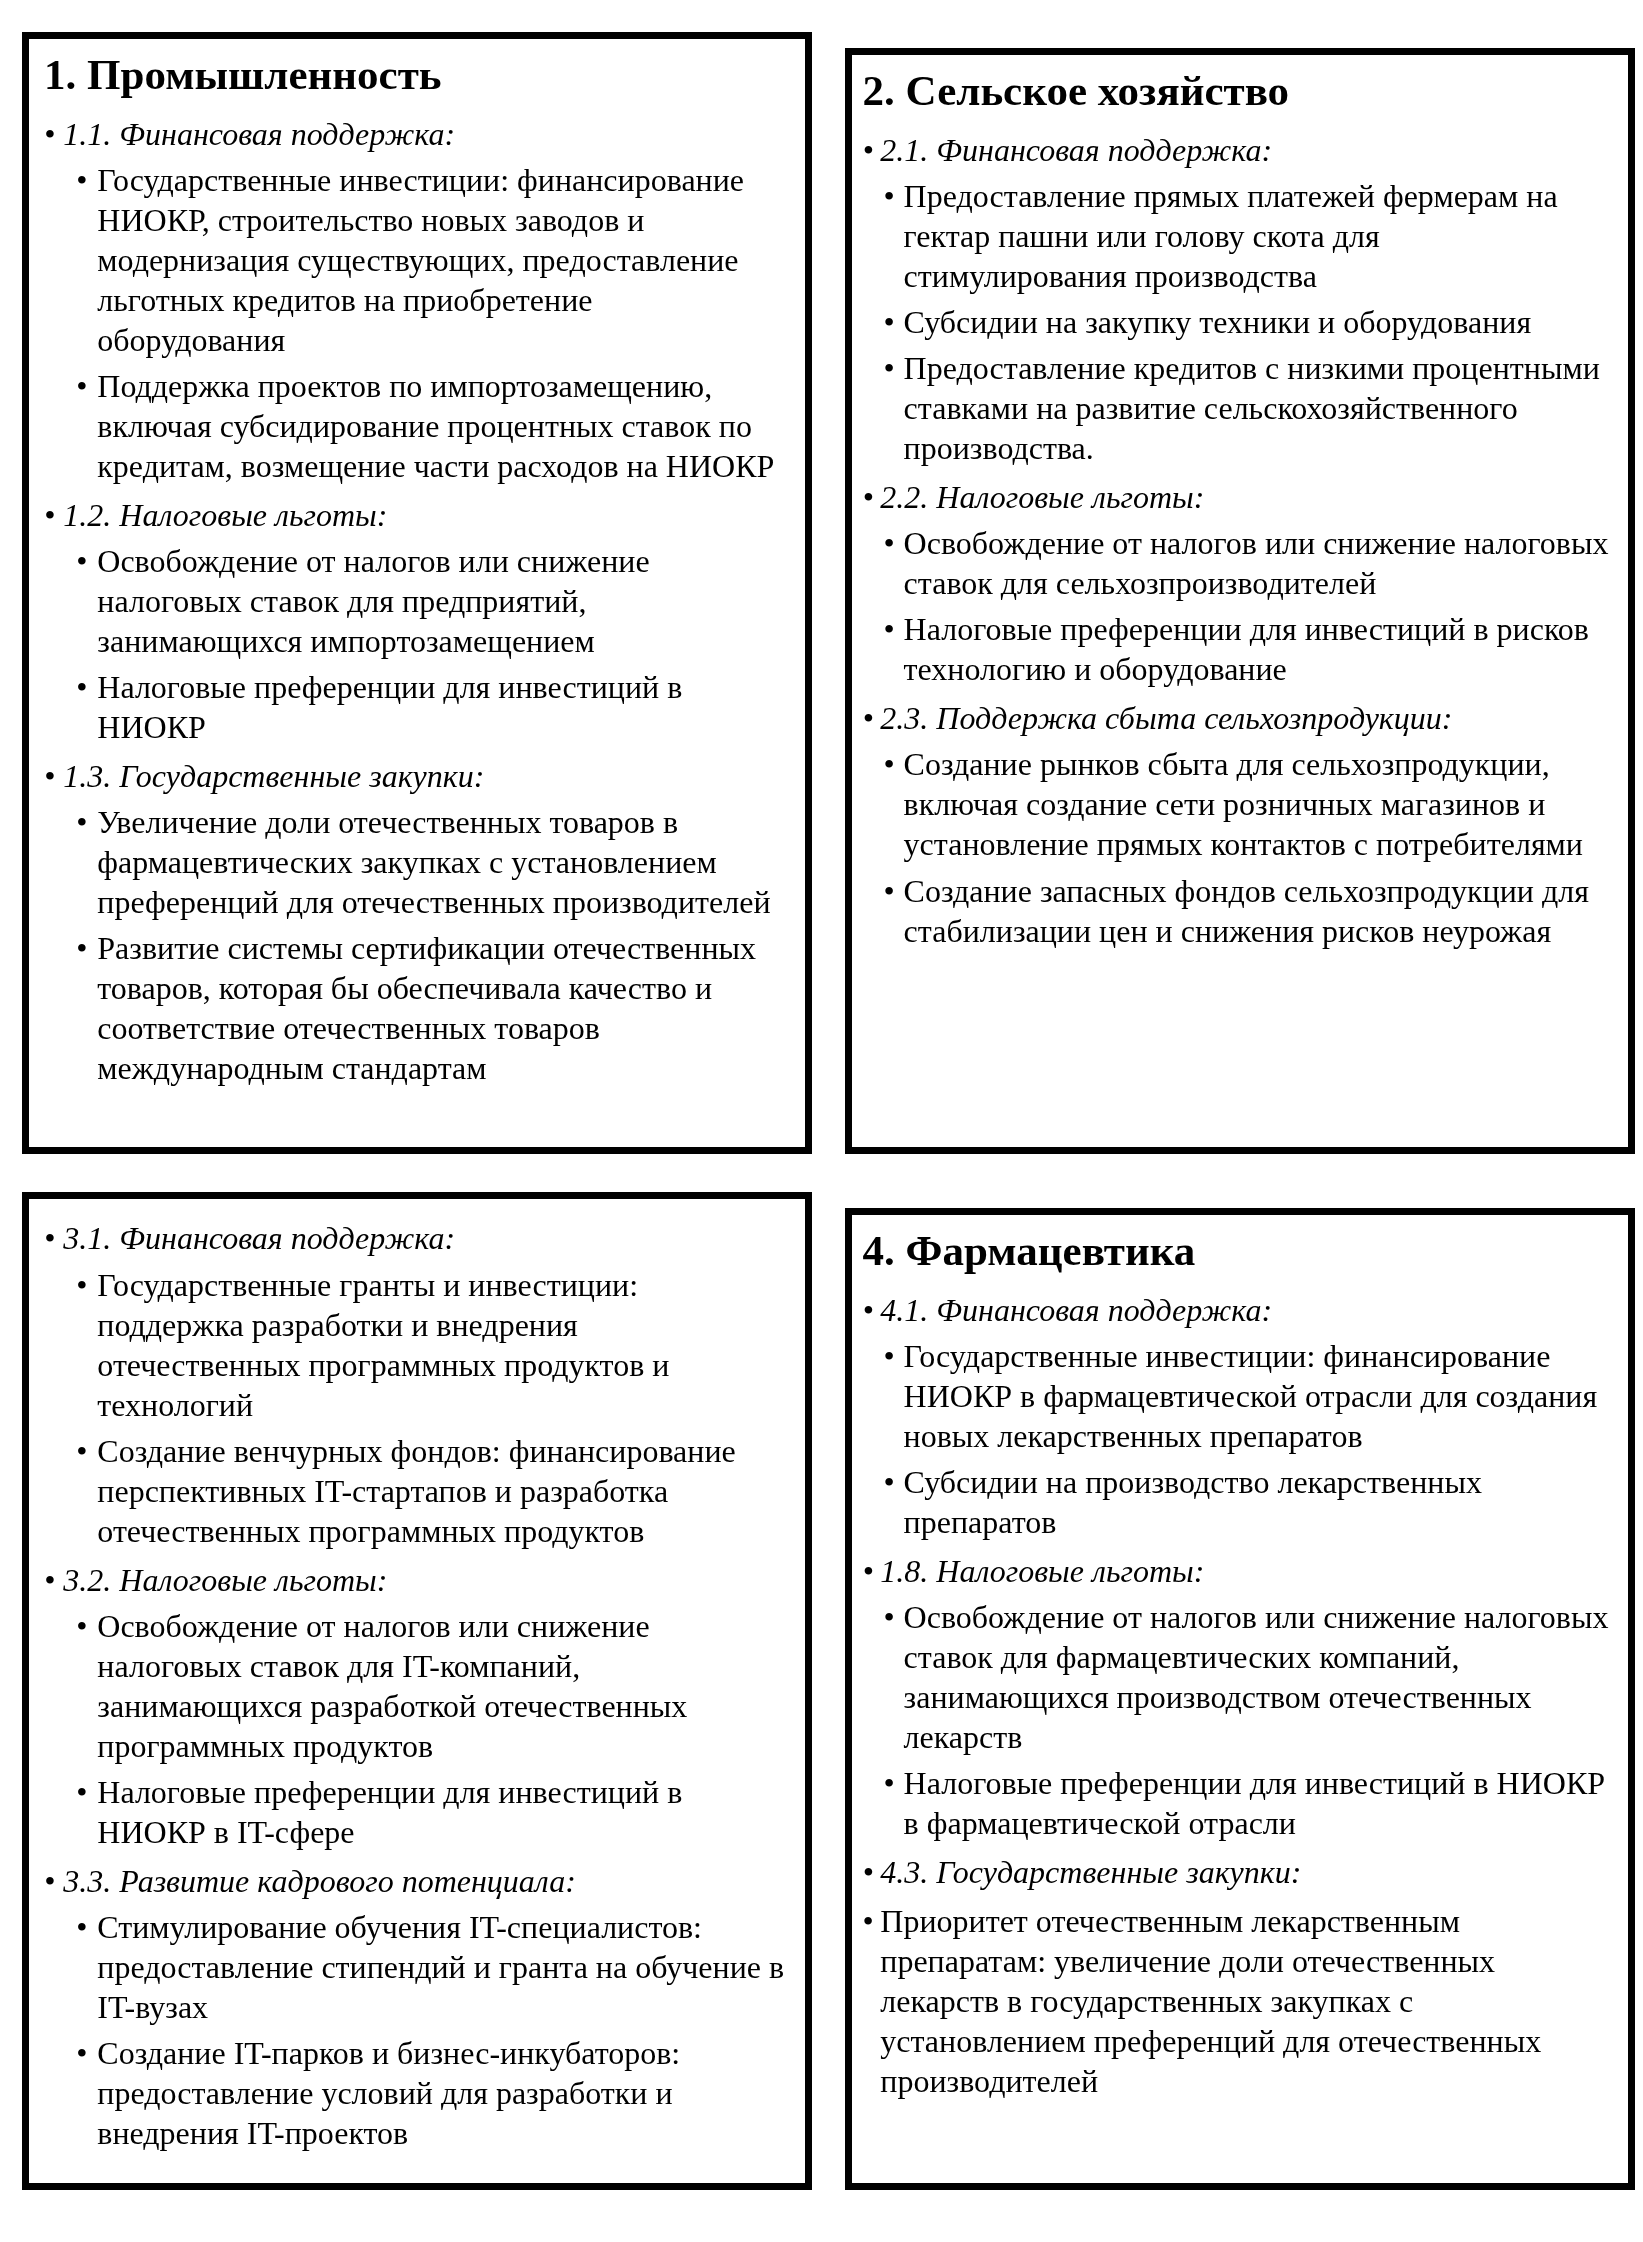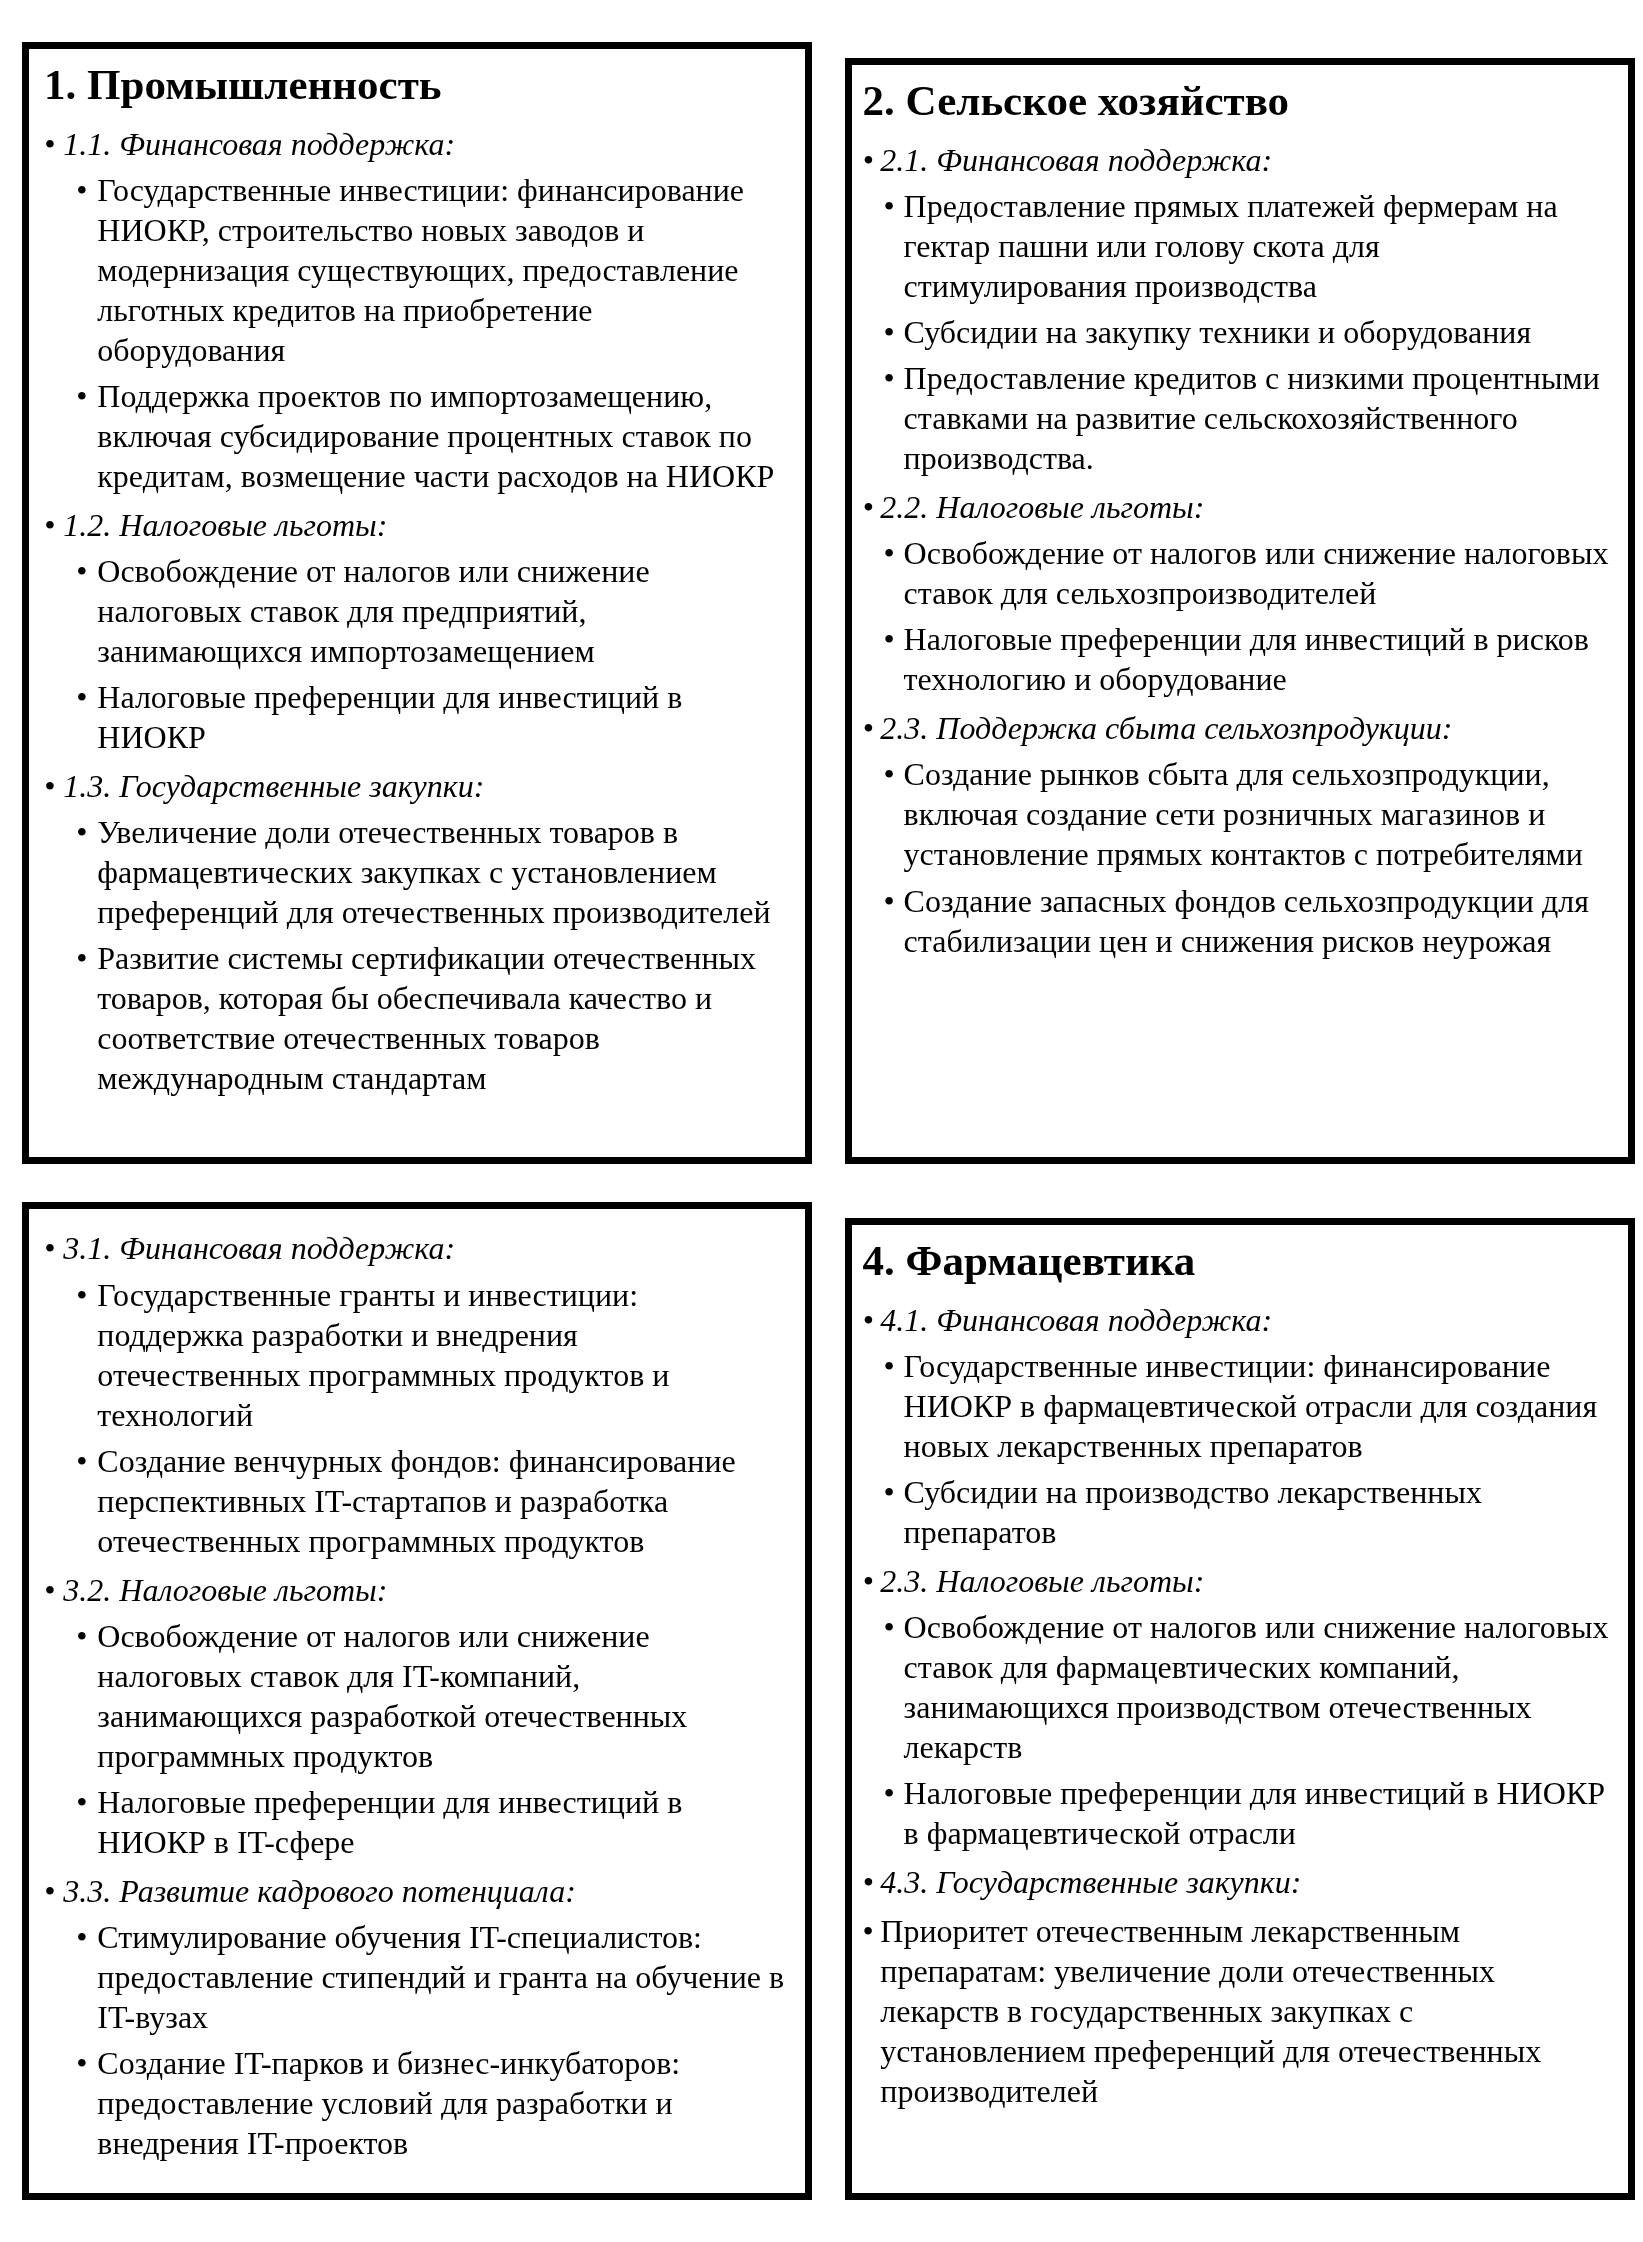--- a/index.html
+++ b/index.html
@@ -8,21 +8,21 @@
     width: 1644px;
     height: 2242px;
     background: #ffffff;
     color: #000000;
     font-family: "Liberation Serif", "DejaVu Serif", serif;
     position: relative;
   }
   .grid {
     position: absolute;
     left: 22px;
-    top: 42px;
+    top: 32px;
     display: grid;
     grid-template-columns: 790px 790px;
     grid-template-rows: 1122px 998px;
     column-gap: 33px;
     row-gap: 38px;
   }
   .box {
     border: 7px solid #000000;
     background: #ffffff;
     padding: 10.6px 19.5px 5.3px 13.3px;
@@ -103,21 +103,21 @@
         <li class="item l2"><span class="bullet">•</span><span class="text">Создание IT-парков и бизнес-инкубаторов: предоставление условий для разработки и внедрения IT-проектов</span></li>
       </ul>
   </section>
 
   <section class="box compact">
     <h2 class="box-title">4. Фармацевтика</h2>
     <ul class="items">
         <li class="item l1 header"><span class="bullet">•</span><span class="text">4.1. Финансовая поддержка:</span></li>
         <li class="item l2"><span class="bullet">•</span><span class="text">Государственные инвестиции: финансирование НИОКР в фармацевтической отрасли для создания новых лекарственных препаратов</span></li>
         <li class="item l2"><span class="bullet">•</span><span class="text">Субсидии на производство лекарственных препаратов</span></li>
-        <li class="item l1 header"><span class="bullet">•</span><span class="text">2.3. Налоговые льготы:</span></li>
+        <li class="item l1 header"><span class="bullet">•</span><span class="text">1.8. Налоговые льготы:</span></li>
         <li class="item l2"><span class="bullet">•</span><span class="text">Освобождение от налогов или снижение налоговых ставок для фармацевтических компаний, занимающихся производством отечественных лекарств</span></li>
         <li class="item l2"><span class="bullet">•</span><span class="text">Налоговые преференции для инвестиций в НИОКР в фармацевтической отрасли</span></li>
         <li class="item l1 header"><span class="bullet">•</span><span class="text">4.3. Государственные закупки:</span></li>
         <li class="item l1"><span class="bullet">•</span><span class="text">Приоритет отечественным лекарственным препаратам: увеличение доли отечественных лекарств в государственных закупках с установлением преференций для отечественных производителей</span></li>
       </ul>
   </section>
 
 </div>
 
 

